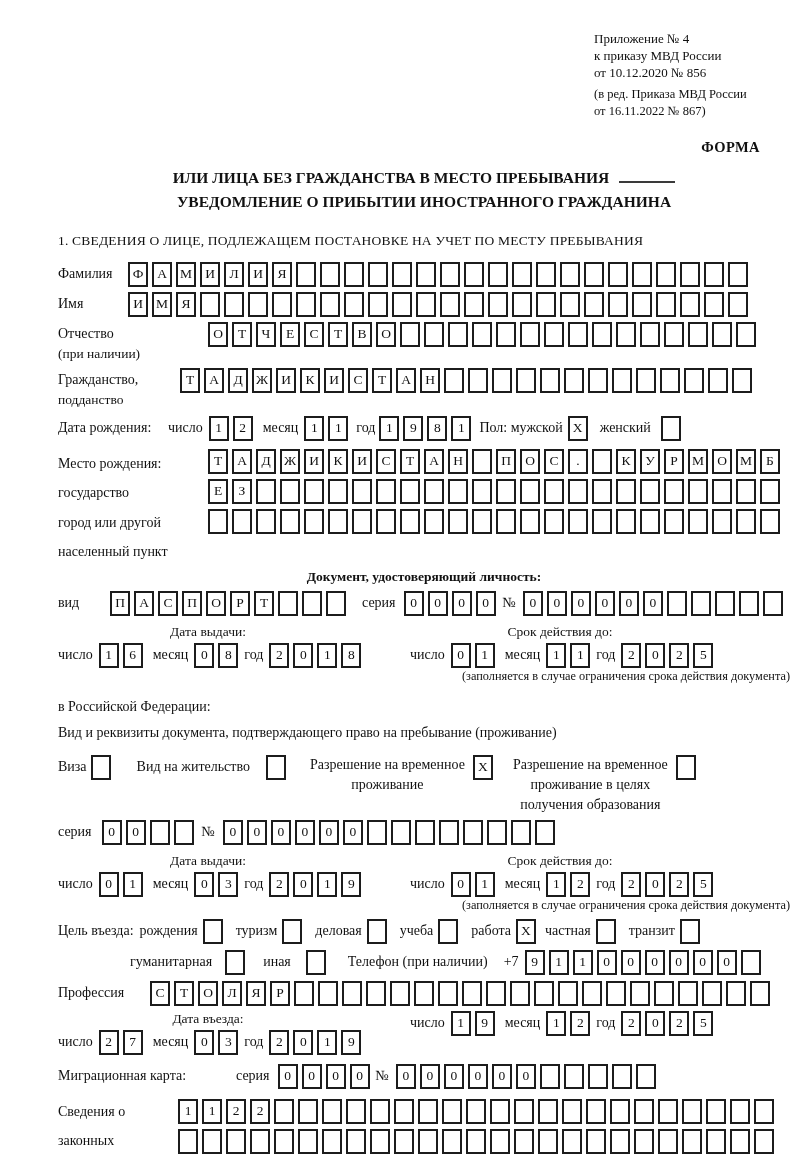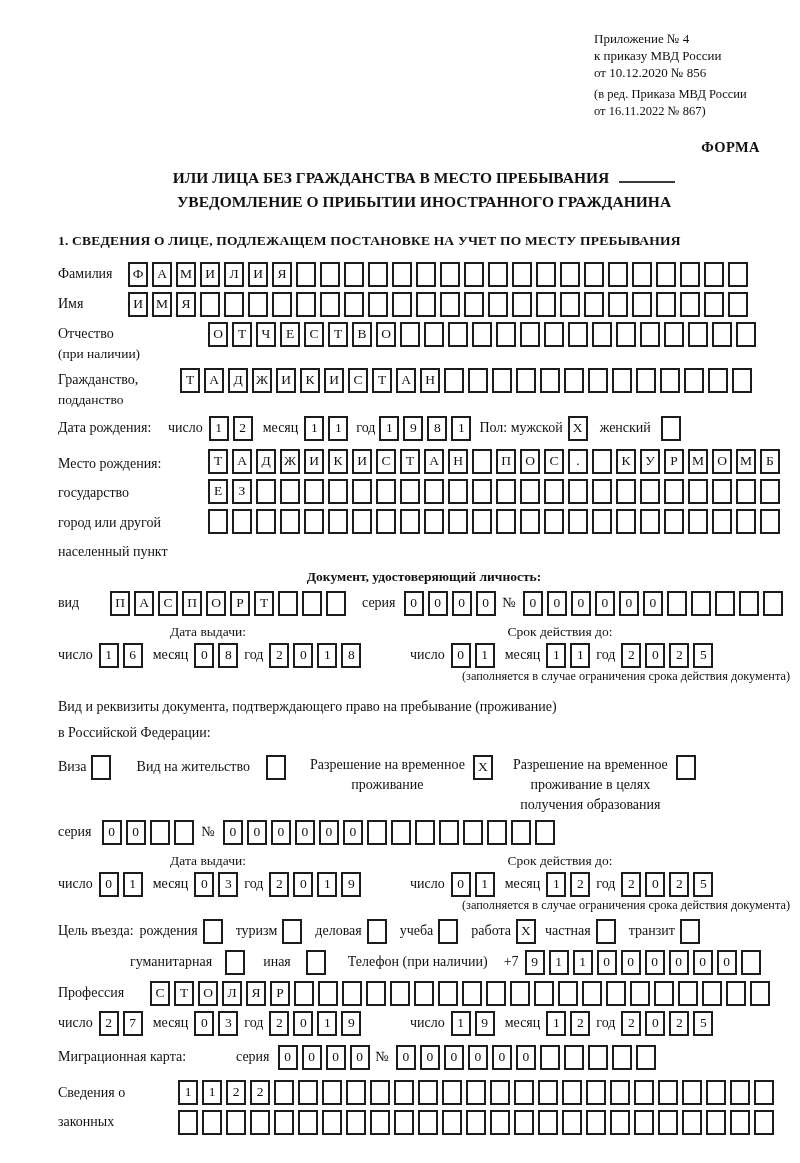--- a/index.html
+++ b/index.html
@@ -8,21 +8,21 @@
     font-family:"Liberation Serif","DejaVu Serif",serif;
     font-size:14px;overflow:hidden;
   }
   .page{box-sizing:border-box;width:800px;height:926px;padding:30px 10px 0 58px;}
   
   .hdr{margin-left:auto;width:196px;font-size:13px;line-height:1.32;}
   .hdr .amend{margin-top:5px;font-size:12.5px;}
   .forma{text-align:right;padding-right:30px;font-weight:bold;font-size:14.5px;margin-top:20px;letter-spacing:.4px;}
   .title{text-align:center;font-weight:bold;font-size:15.5px;line-height:1.5;margin-top:10px;}
   .uline{display:inline-block;width:56px;border-bottom:2px solid #3a3a3a;margin-left:10px;}
-  .sec{font-weight:bold;font-size:13.5px;margin-top:20px;margin-bottom:13px;letter-spacing:.2px;}
+  .sec{font-weight:normal;font-size:13.5px;margin-top:20px;margin-bottom:13px;letter-spacing:.2px;}
   
   .row{display:flex;align-items:flex-start;margin-bottom:5px;}
   .cells{display:flex;flex:0 0 auto;}
   .cell{flex:0 0 auto;width:20px;height:25px;box-sizing:border-box;border:2px solid #1c1c1c;
         margin-right:4px;display:flex;align-items:center;justify-content:center;font-size:13.5px;}
   .lab{flex:0 0 auto;padding-top:4px;}
   .sublab{font-size:13.5px;margin-top:-2px;margin-bottom:6px;}
   .stack{display:flex;flex-direction:column;}
   .stack .cells{margin-bottom:5px;}
   
@@ -392,22 +392,22 @@
             <span class="cell">0</span>
             <span class="cell">2</span>
             <span class="cell">5</span>
           </span>
       </div>
     </div>
   </div>
   <div class="note">(заполняется в случае ограничения срока действия документа)</div>
 
   <div class="intro">
+    <div>в Российской Федерации:</div>
     <div>Вид и реквизиты документа, подтверждающего право на пребывание (проживание)</div>
-    <div>в Российской Федерации:</div>
   </div>
 
   <div class="opts">
     <span class="opt">
       <span class="olab">Виза</span>
       <span class="cells" style="margin-left:4px">
           <span class="cell"></span>
         </span>
     </span>
     <span class="opt" style="margin-left:22px">
@@ -613,20 +613,21 @@
         <span class="cell"></span>
         <span class="cell"></span>
         <span class="cell"></span>
         <span class="cell"></span>
         <span class="cell"></span>
       </span>
   </div>
 
   <div class="dates" style="margin-top:4px">
     <div class="half-l">
+      <div class="dhead" style="width:300px">Дата въезда:</div>
       <div class="dgroup">
         <span class="dl">число</span>
         <span class="cells">
             <span class="cell">2</span>
             <span class="cell">7</span>
           </span>
         <span class="dl2">месяц</span>
         <span class="cells">
             <span class="cell">0</span>
             <span class="cell">3</span>

